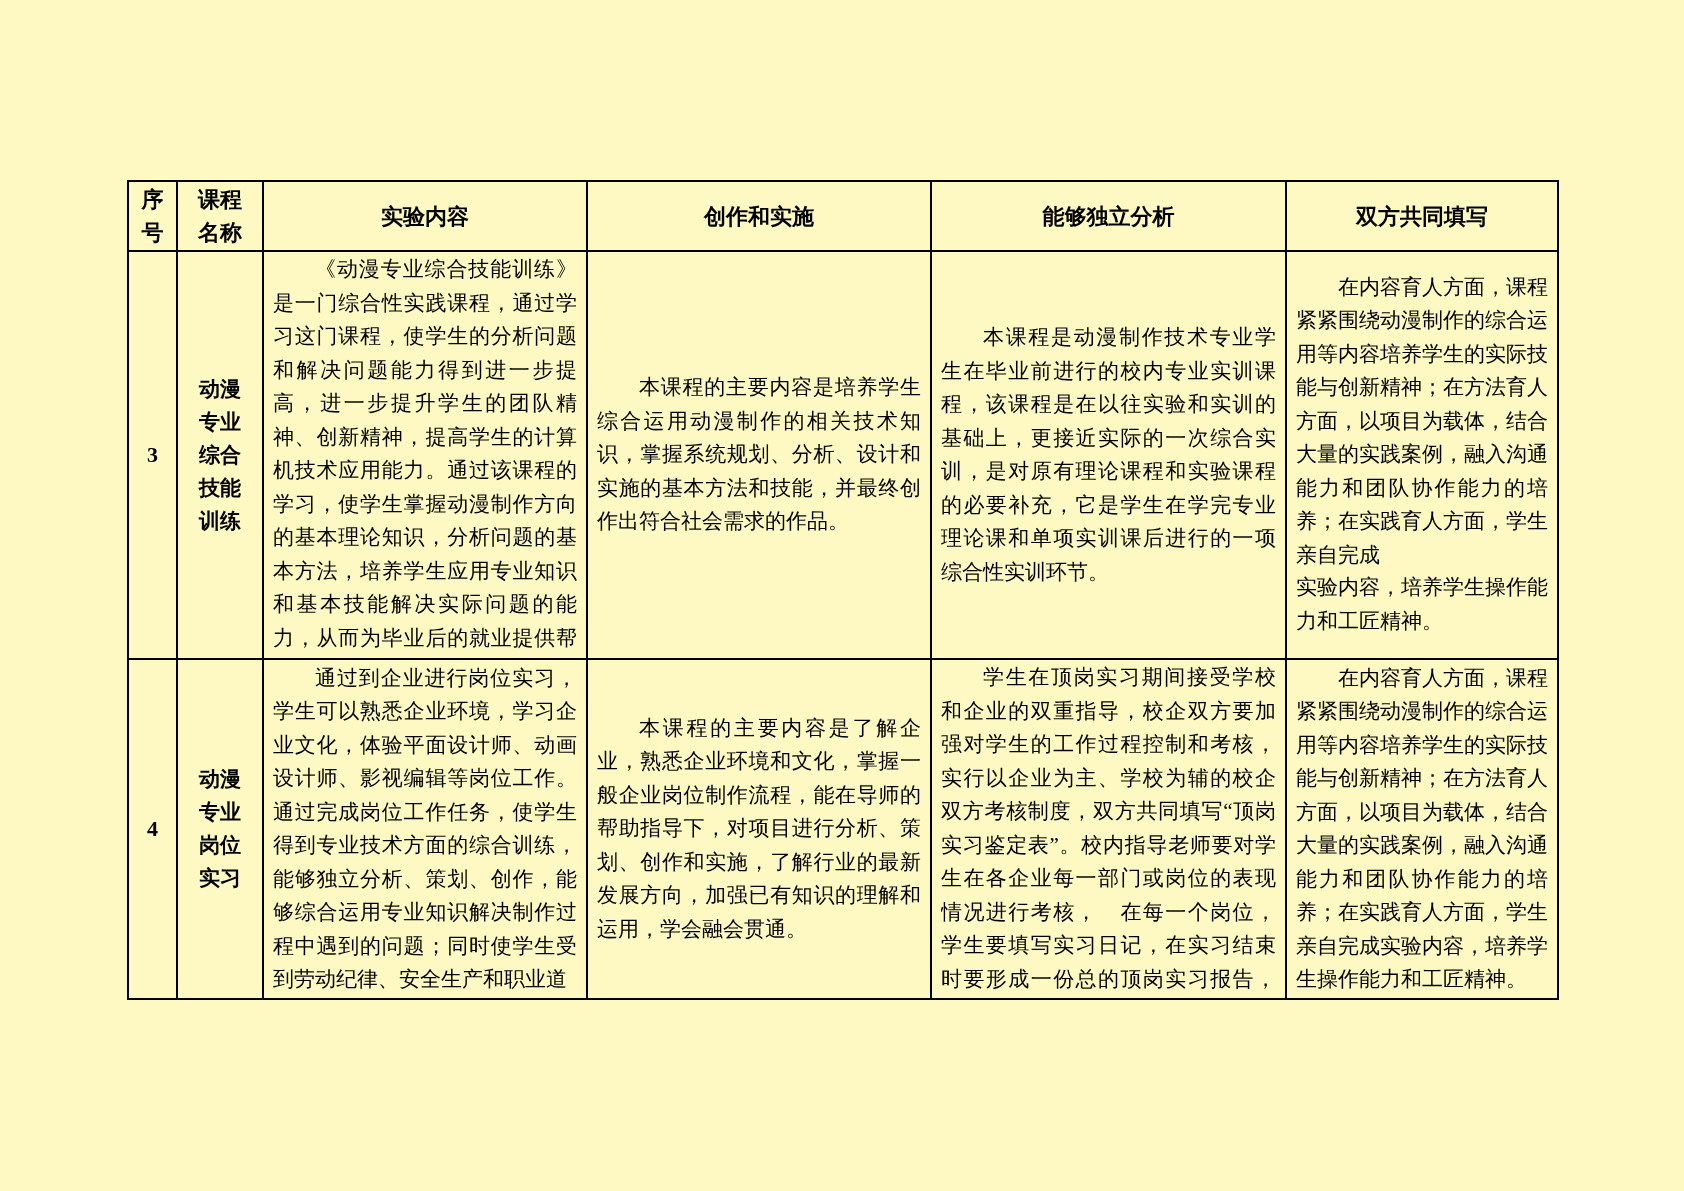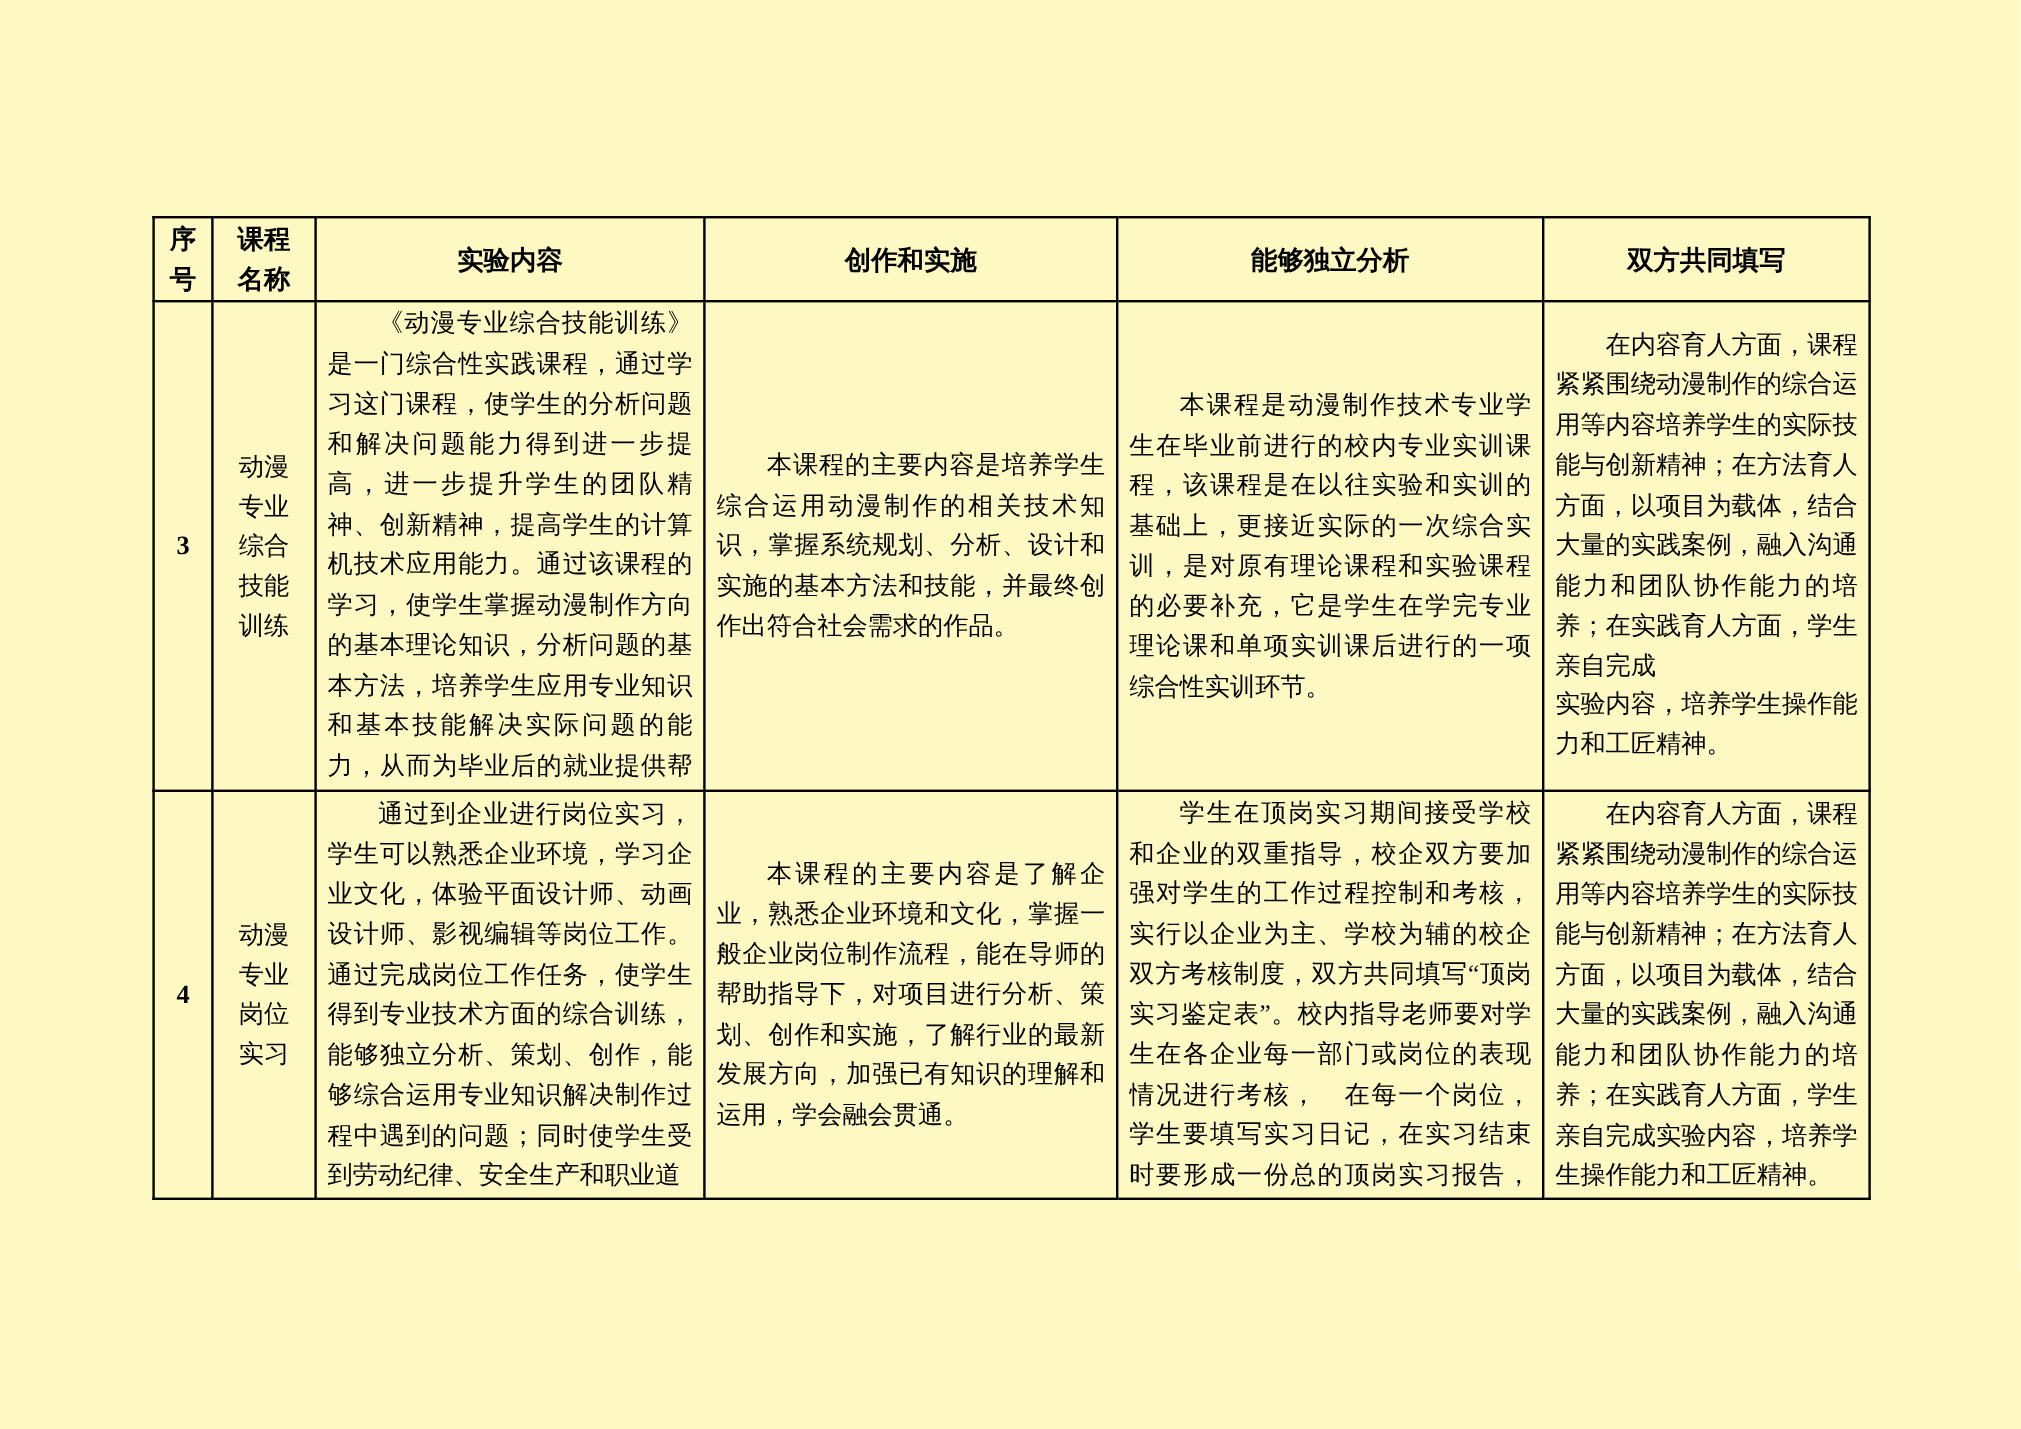--- a/index.html
+++ b/index.html
@@ -53,20 +53,21 @@
 
   .no-val {
     font-weight: bold;
     font-size: 22px;
     text-align: center;
   }
   .name-cell .name-line {
     font-size: 21px;
     line-height: 33px;
     text-align: center;
+    font-weight: bold;
   }
   .text-cell {
     font-size: 21px;
     padding: 0 9px;
   }
   .cellbox { overflow: hidden; }
   .clamp-r3 { max-height: 404px; }
   .clamp-r4 { max-height: 336px; }
   .para {
     margin: 0;

